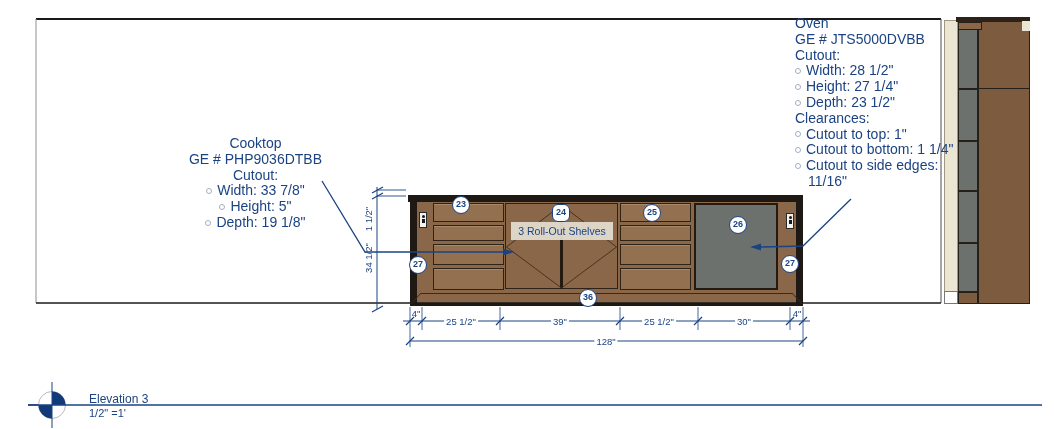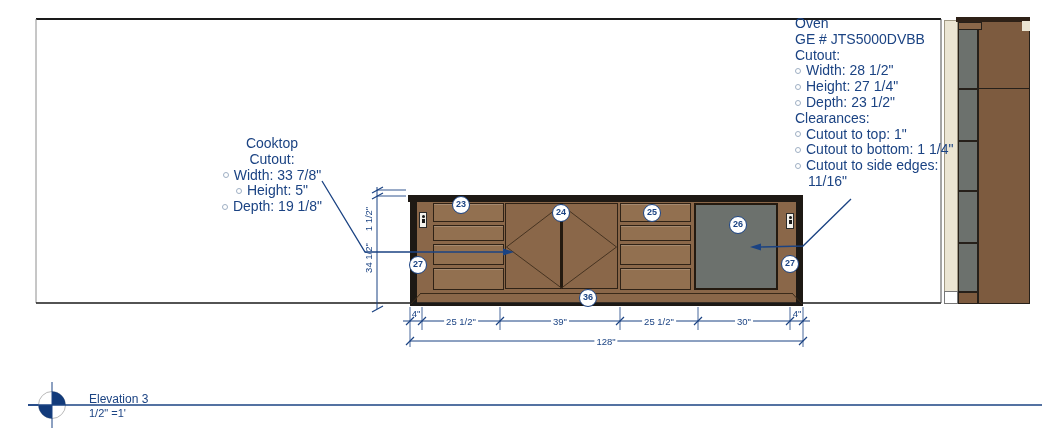--- a/index.html
+++ b/index.html
@@ -91,20 +91,21 @@
       <i></i>
       <b></b>
     </div>
   <div class="piece outlet" style="left:786px;top:213px;width:8px;height:16px;">
       <i></i>
       <b></b>
     </div>
 
   <div class="piece toe-line" style="left:421px;top:293px;width:372px;height:1px;"></div>
 
+  <div class="rollout">3 Roll-Out Shelves</div>
 
   <div class="piece cream" style="left:944px;top:20px;width:14px;height:284px;"></div>
   <div class="piece" style="left:944px;top:291px;width:14px;height:13px;background:#fff;border:1px solid #777;"></div>
   <div class="piece tgray" style="left:958px;top:27px;width:20px;height:265px;"></div>
   <div class="piece shelf" style="left:958px;top:88px;width:20px;height:2px;"></div>
   <div class="piece shelf" style="left:958px;top:140px;width:20px;height:2px;"></div>
   <div class="piece shelf" style="left:958px;top:190px;width:20px;height:2px;"></div>
   <div class="piece shelf" style="left:958px;top:242px;width:20px;height:2px;"></div>
   <div class="piece tbrown" style="left:958px;top:292px;width:20px;height:12px;"></div>
   <div class="piece tbrown" style="left:978px;top:20px;width:52px;height:284px;"></div>
@@ -163,29 +164,30 @@
       <path d="M28,405 H1042" stroke="#1b4383" stroke-width="1.3" fill="none"></path>
       <circle cx="52" cy="405" r="13.5" fill="#ffffff" stroke="#b9b9b9" stroke-width="1"></circle>
       <path d="M52,405 L52,391.5 A13.5,13.5 0 0 1 65.5,405 Z" fill="#123a7a"></path>
       <path d="M52,405 L52,418.5 A13.5,13.5 0 0 1 38.5,405 Z" fill="#123a7a"></path>
       <path d="M52,382 V428" stroke="#1b4383" stroke-width="1" fill="none"></path>
       <path d="M28,405 H66" stroke="#1b4383" stroke-width="1.3" fill="none"></path>
     </g>
   </svg>
 
   <div class="badge" style="left:452px;top:196px;">23</div>
-  <div class="badge" style="left:552px;top:204px;">24</div>
+  <div class="badge" style="left:552px;top:204px;border-radius:6px;">24</div>
   <div class="badge" style="left:643px;top:204px;">25</div>
   <div class="badge" style="left:729px;top:204px;margin-top:12px;">26</div>
   <div class="badge" style="left:409px;top:256px;">27</div>
   <div class="badge" style="left:781px;top:255px;">27</div>
   <div class="badge" style="left:579px;top:289px;">36</div>
 
   <div class="note" style="right:732px;top:136px;text-align:center;">
     <div class="nl"><span>Cooktop</span></div>
+    <div class="nl"><span>GE # PHP9036DTBB</span></div>
     <div class="nl"><span>Cutout:</span></div>
     <div class="nl"><span class="blt"></span><span>Width: 33 7/8"</span></div>
     <div class="nl"><span class="blt"></span><span>Height: 5"</span></div>
     <div class="nl"><span class="blt"></span><span>Depth: 19 1/8"</span></div>
   </div>
 
   <div class="note" style="left:795px;top:16px;">
     <div class="nl"><span>Oven</span></div>
     <div class="nl"><span>GE # JTS5000DVBB</span></div>
     <div class="nl"><span>Cutout:</span></div>

